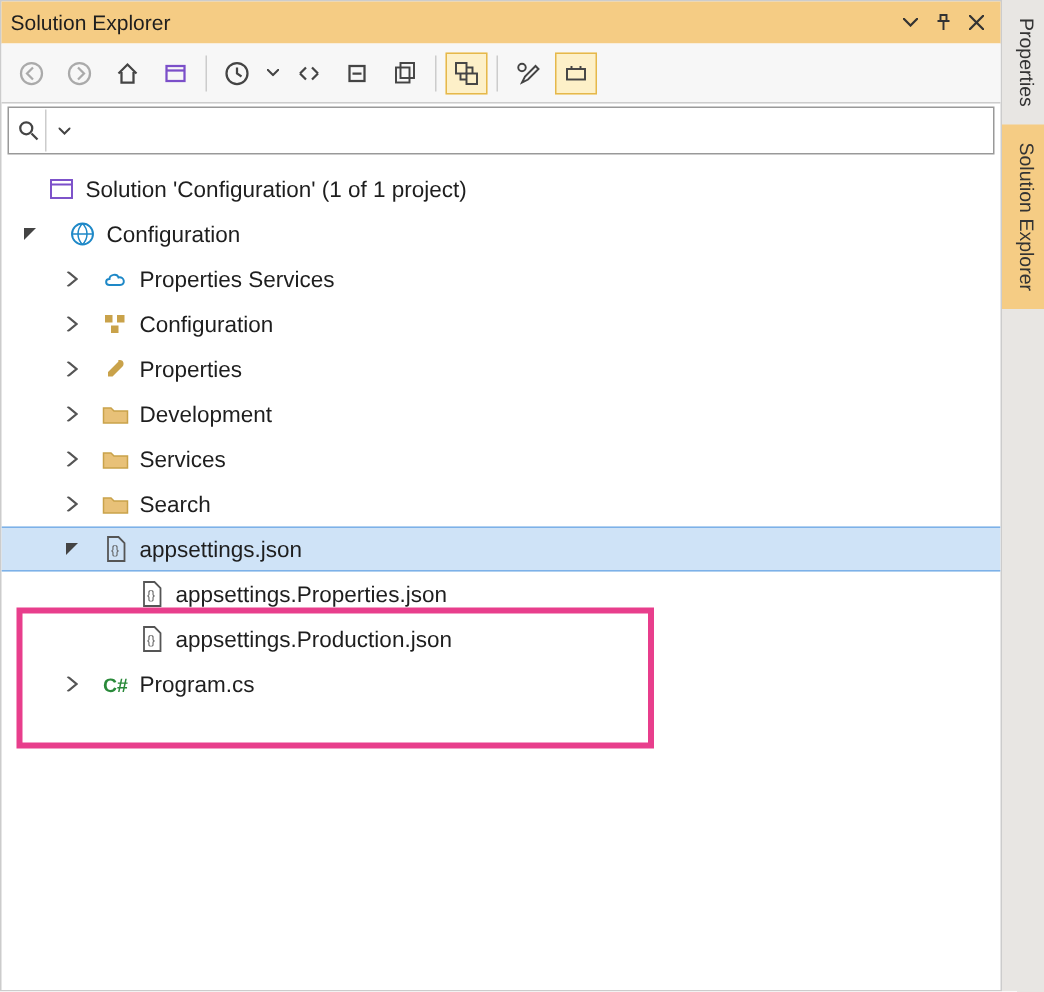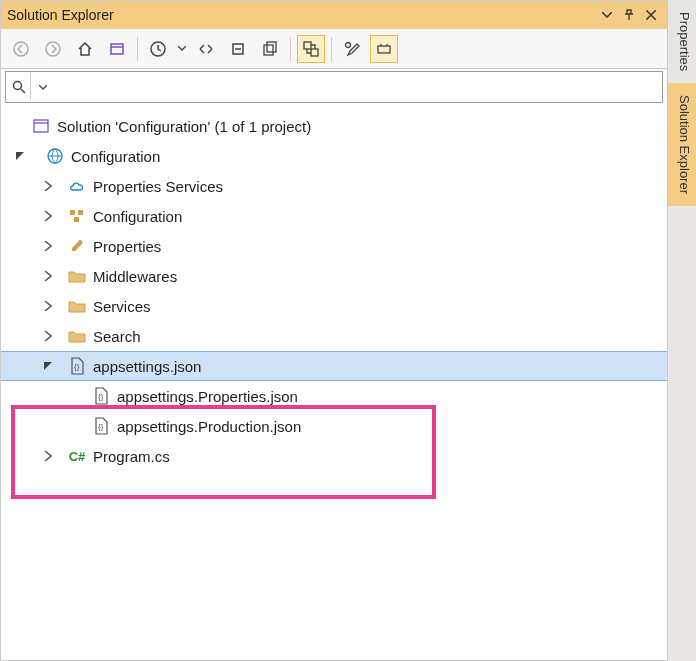--- a/index.html
+++ b/index.html
@@ -231,21 +231,21 @@
           <svg width="8" height="10">
             <path d="M1 0 L7 5 L1 10" stroke="#555" fill="none" stroke-width="1.5"></path>
           </svg>
         </span>
       <span class="spacer" style="width:8px"></span>
       <span class="icon">
           <svg width="18" height="14">
             <path d="M1 3 L6 3 L8 5 L17 5 L17 13 L1 13 Z" fill="#e8c178" stroke="#c9a24a" stroke-width="1"></path>
           </svg>
         </span>
-      <span class="label">Middlewares</span>
+      <span class="label">Development</span>
     </div>
 
 
     <div class="row">
       <span class="spacer" style="width:40px"></span>
       <span class="expander">
           <svg width="8" height="10">
             <path d="M1 0 L7 5 L1 10" stroke="#555" fill="none" stroke-width="1.5"></path>
           </svg>
         </span>

